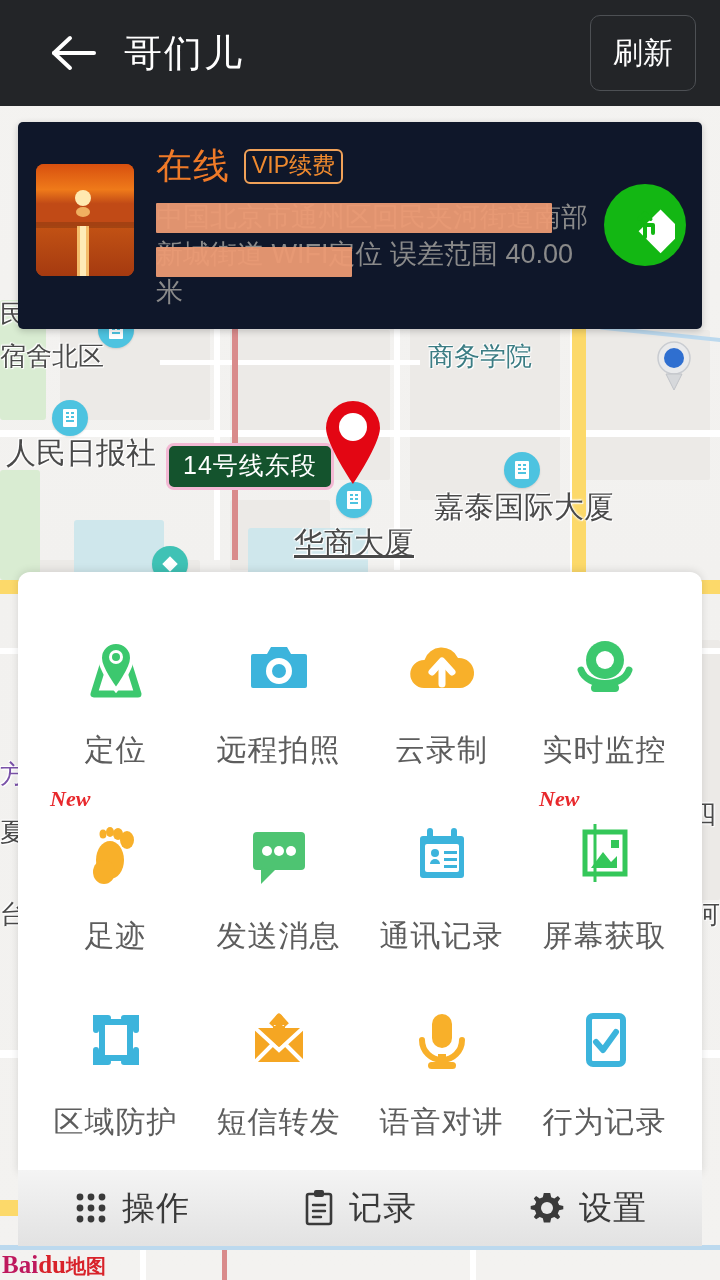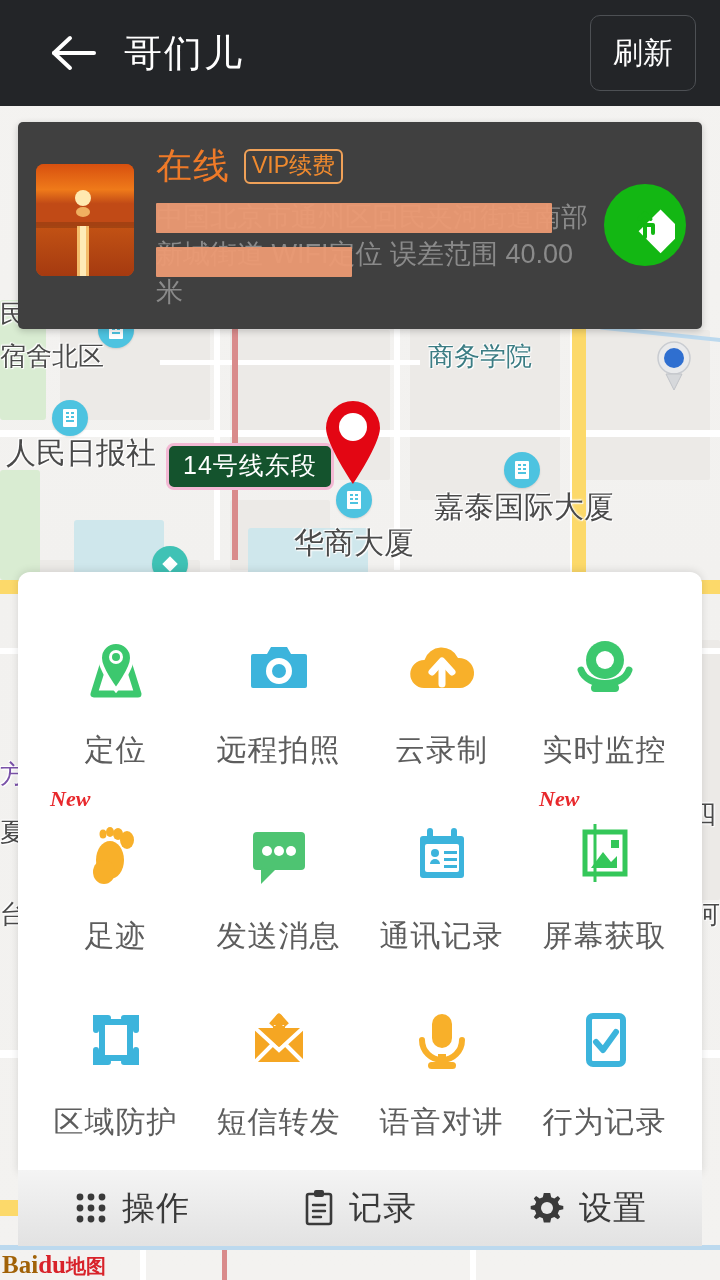--- a/index.html
+++ b/index.html
@@ -54,21 +54,21 @@
   .refresh-btn {
     margin-left: auto; margin-right: 24px;
     border: 1px solid #4d5054; border-radius: 10px;
     color: #fff; font-size: 30px; padding: 22px 22px; background: transparent;
     cursor: pointer; line-height: 1;
   }
 
   
   .info-card {
     position: absolute; top: 122px; left: 18px; width: 684px; min-height: 182px;
-    background: #404040; border-radius: 5px; z-index: 30;
+    background: #0f172a; border-radius: 5px; z-index: 30;
     box-shadow: 0 2px 7px rgba(0,0,0,.20);
     display: flex; padding: 18px 16px 18px 18px;
   }
   .thumb {
     width: 98px; height: 112px; border-radius: 8px; flex: 0 0 auto;
     margin-top: 24px; overflow: hidden; background: #c94a12;
   }
   .info-body { flex: 1 1 auto; padding-left: 22px; padding-top: 2px; min-width: 0; }
   .status-row { display: flex; align-items: center; gap: 14px; }
   .status-text { color: #ef7a28; font-size: 36px; letter-spacing: 1px; }
@@ -117,21 +117,21 @@
     display: flex; z-index: 35;
   }
   .tab { flex: 1 1 0; display: flex; align-items: center; justify-content: center;
     gap: 14px; cursor: pointer; }
   .tab .tlabel { font-size: 33px; color: #3a3a3a; letter-spacing: 1px; }
 
   .baidu-logo {
     position: absolute; left: 2px; bottom: 0; z-index: 36;
     font-size: 25px; font-weight: bold; font-family: "Liberation Serif", serif;
   }
-  .baidu-logo .b1 { color: #a16207; }
+  .baidu-logo .b1 { color: #be185d; }
   .baidu-logo .b2 { color: #d8232a; }
   .baidu-logo .b3 { color: #d8232a; font-size: 20px; }
 </style>
 </head>
 <body>
 
 <div id="app">
 
   <div class="map">
     <div class="map-land"></div>
@@ -248,21 +248,21 @@
         <circle cx="31" cy="29" r="14" fill="#fff"></circle>
       </svg>
     </div>
 
     <div class="map-text" style="left:0px;   top:298px;">民日报社</div>
     <div class="map-text" style="left:0px;   top:340px;">宿舍北区</div>
     <div class="map-text" style="left:6px;   top:434px; font-size:30px;">人民日报社</div>
     <div class="map-text teal" style="left:404px; top:298px;">北京联合大学</div>
     <div class="map-text teal" style="left:428px; top:340px;">商务学院</div>
     <div class="map-text" style="left:434px; top:488px; font-size:30px;">嘉泰国际大厦</div>
-    <div class="map-text" style="left:294px; top:524px; font-size:30px;">华商大厦</div>
+    <div class="map-text" style="left:294px; top:524px; font-size:30px;text-decoration:underline;">华商大厦</div>
     <div class="map-text" style="left:0px;  top:758px; color:#7a52a8;">方口</div>
     <div class="map-text" style="left:0px;  top:816px;">夏</div>
     <div class="map-text" style="left:0px;  top:898px;">台</div>
     <div class="map-text" style="left:690px; top:798px;">四</div>
     <div class="map-text" style="left:694px; top:898px;">河</div>
   </div>
 
   <div class="header">
     <div class="back-btn">
       <svg width="46" height="36" viewBox="0 0 46 36">

